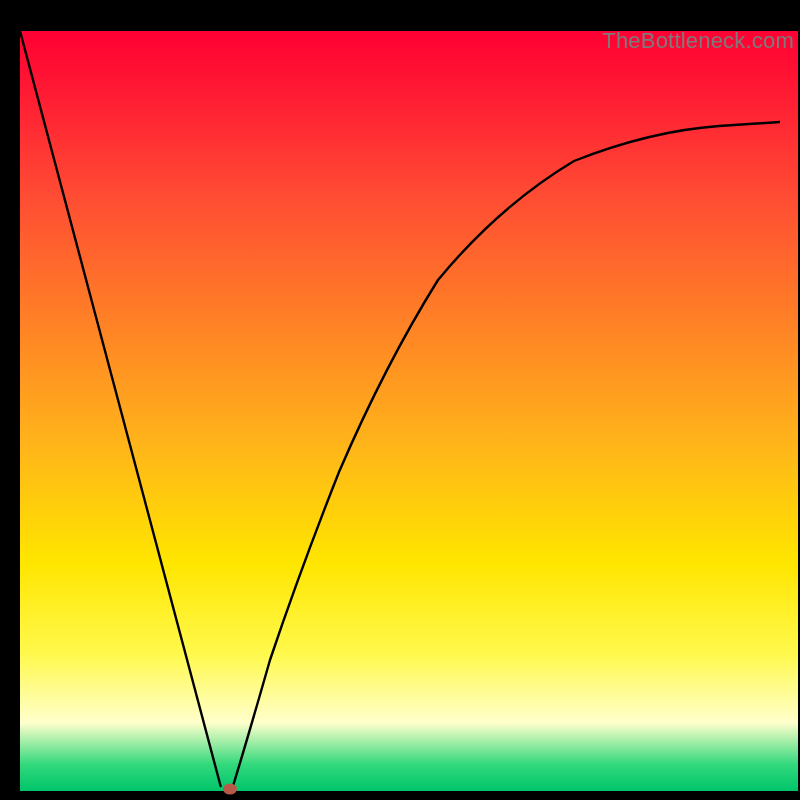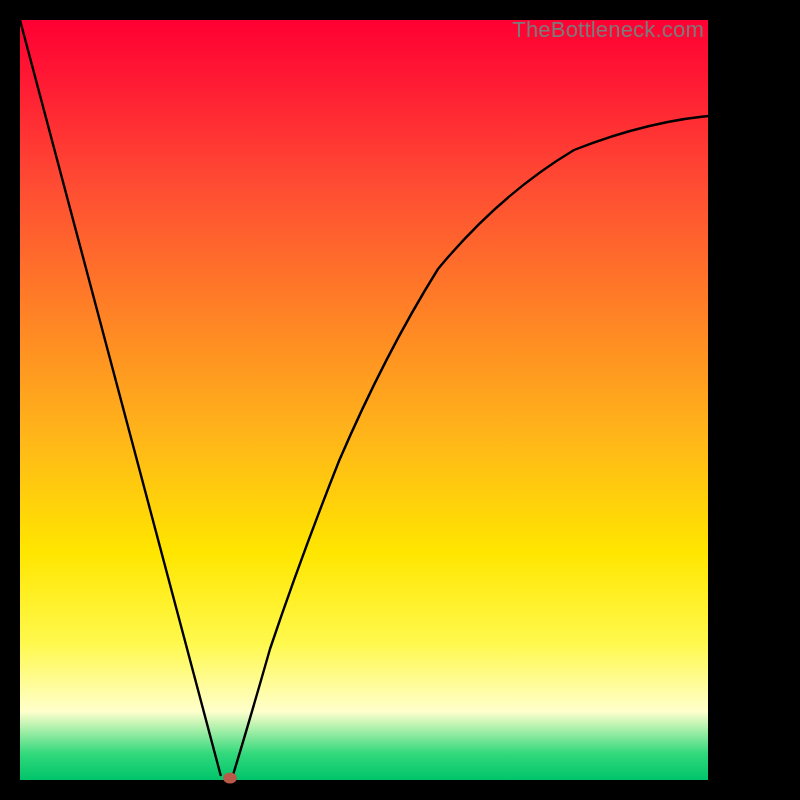--- a/index.html
+++ b/index.html
@@ -16,34 +16,35 @@
     box-sizing: border-box;
     left: 0;
     top: 0;
     width: 800px;
     height: 800px;
     border: 20px solid #000;
   }
   .plot {
     position: absolute;
     left: 20px;
-    top: 20px;
-    width: 688px;
+    top: 31px;
+    width: 765px;
     height: 760px;
     background: linear-gradient(to bottom,
       #ff0033 0%,
       #ff1a33 8%,
       #ff4d33 22%,
       #ff8026 38%,
       #ffb31a 54%,
       #ffe600 70%,
       #fff94d 82%,
       #ffffcc 91%,
       #33d97c 96.5%,
       #00c46a 100%);
+    padding-left: 13px;
   }
   svg.curve {
     position: absolute;
     left: 0;
     top: 0;
     width: 760px;
     height: 760px;
   }
   .dot {
     position: absolute;

